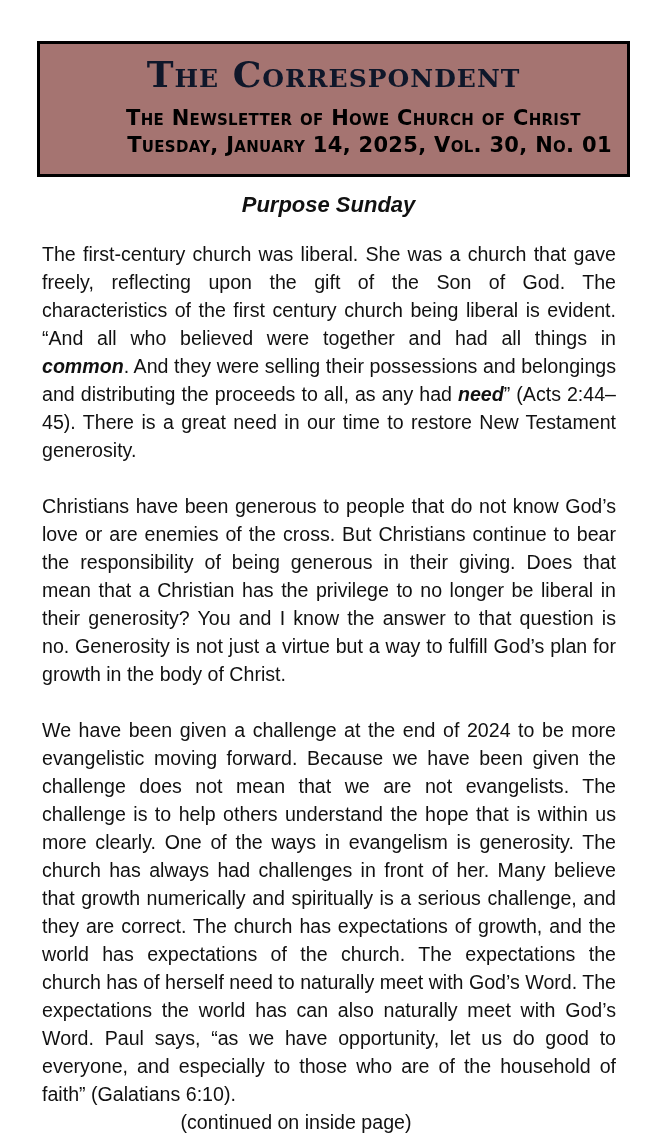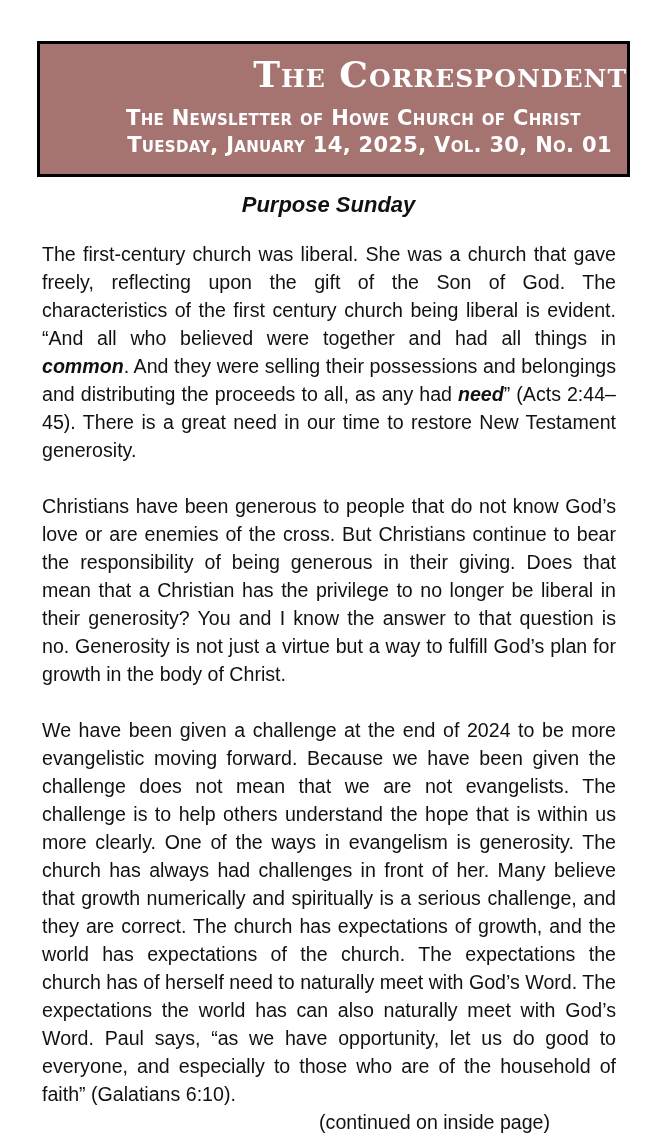--- a/index.html
+++ b/index.html
@@ -2,50 +2,50 @@
 <html><head>
   <meta charset="utf-8">
   <style>
     html, body { margin: 0; padding: 0; background: #ffffff; }
     body { width: 657px; height: 1139px; position: relative; overflow: hidden; font-family: "Liberation Sans", "DejaVu Sans", sans-serif; color: #111; }
     .masthead {
       position: absolute; left: 37px; top: 41px; width: 587px; height: 130px;
       background: #a57471; border: 3px solid #000; box-sizing: content-box;
     }
     .mast-title {
-      position: absolute; left: 0; right: 0; top: 10px; text-align: right;
+      position: absolute; left: 0; right: 0; top: 10px; text-align: center;
       font-family: "DejaVu Serif", "Liberation Serif", serif; font-weight: bold;
-      font-size: 36px; letter-spacing: 1px; font-variant: small-caps; color: #ffffff;
+      font-size: 36px; letter-spacing: 1px; font-variant: small-caps; color: #0f172a;
       line-height: 40px;
     }
     .mast-sub {
       position: absolute; left: 16px; right: 0; text-align: center;
       font-family: "DejaVu Sans", "Liberation Sans", sans-serif; font-weight: bold;
-      font-variant: small-caps; font-size: 21px; color: #ffffff; letter-spacing: 0.3px; line-height: 24px; margin-left: 24px;
+      font-variant: small-caps; font-size: 21px; color: #000000; letter-spacing: 0.3px; line-height: 24px; margin-left: 24px;
     }
     .mast-sub.l1 { top: 62px; }
     .mast-sub.l2 { top: 89px; padding-left: 32px; }
     .date-overlay {
       position: absolute; left: 0; right: 0; top: 52px; text-align: center;
       font-family: "DejaVu Sans", "Liberation Sans", sans-serif; font-weight: bold;
       font-size: 62px; color: #ffffff; line-height: 66px; letter-spacing: -1px;
     }
     .headline {
       position: absolute; left: 0; width: 657px; top: 192px; text-align: center;
       font-family: "Liberation Sans", sans-serif; font-weight: bold; font-style: italic;
       font-size: 22px; color: #111;
     }
     .article {
       position: absolute; left: 42px; width: 582px; top: 240px;
       font-family: "Liberation Sans", sans-serif; font-size: 19.6px; line-height: 28px;
       text-align: justify; color: #111;
     }
     .article p { margin: 0 8px 28px 0; }
     .article p.last { margin-bottom: 0; }
-    .continued { display: block; text-align: right; padding-right: 66px; }
+    .continued { display: block; text-align: center; padding-right: 66px; }
     b.em { font-style: italic; font-weight: bold; }
   </style>
 </head>
 <body>
 
 <div class="masthead">
   <div class="mast-title">The Correspondent</div>
   <div class="mast-sub l1">The Newsletter of Howe Church of Christ</div>
   <div class="mast-sub l2">Tuesday, January 14, 2025, Vol. 30, No. 01</div>
 </div>

